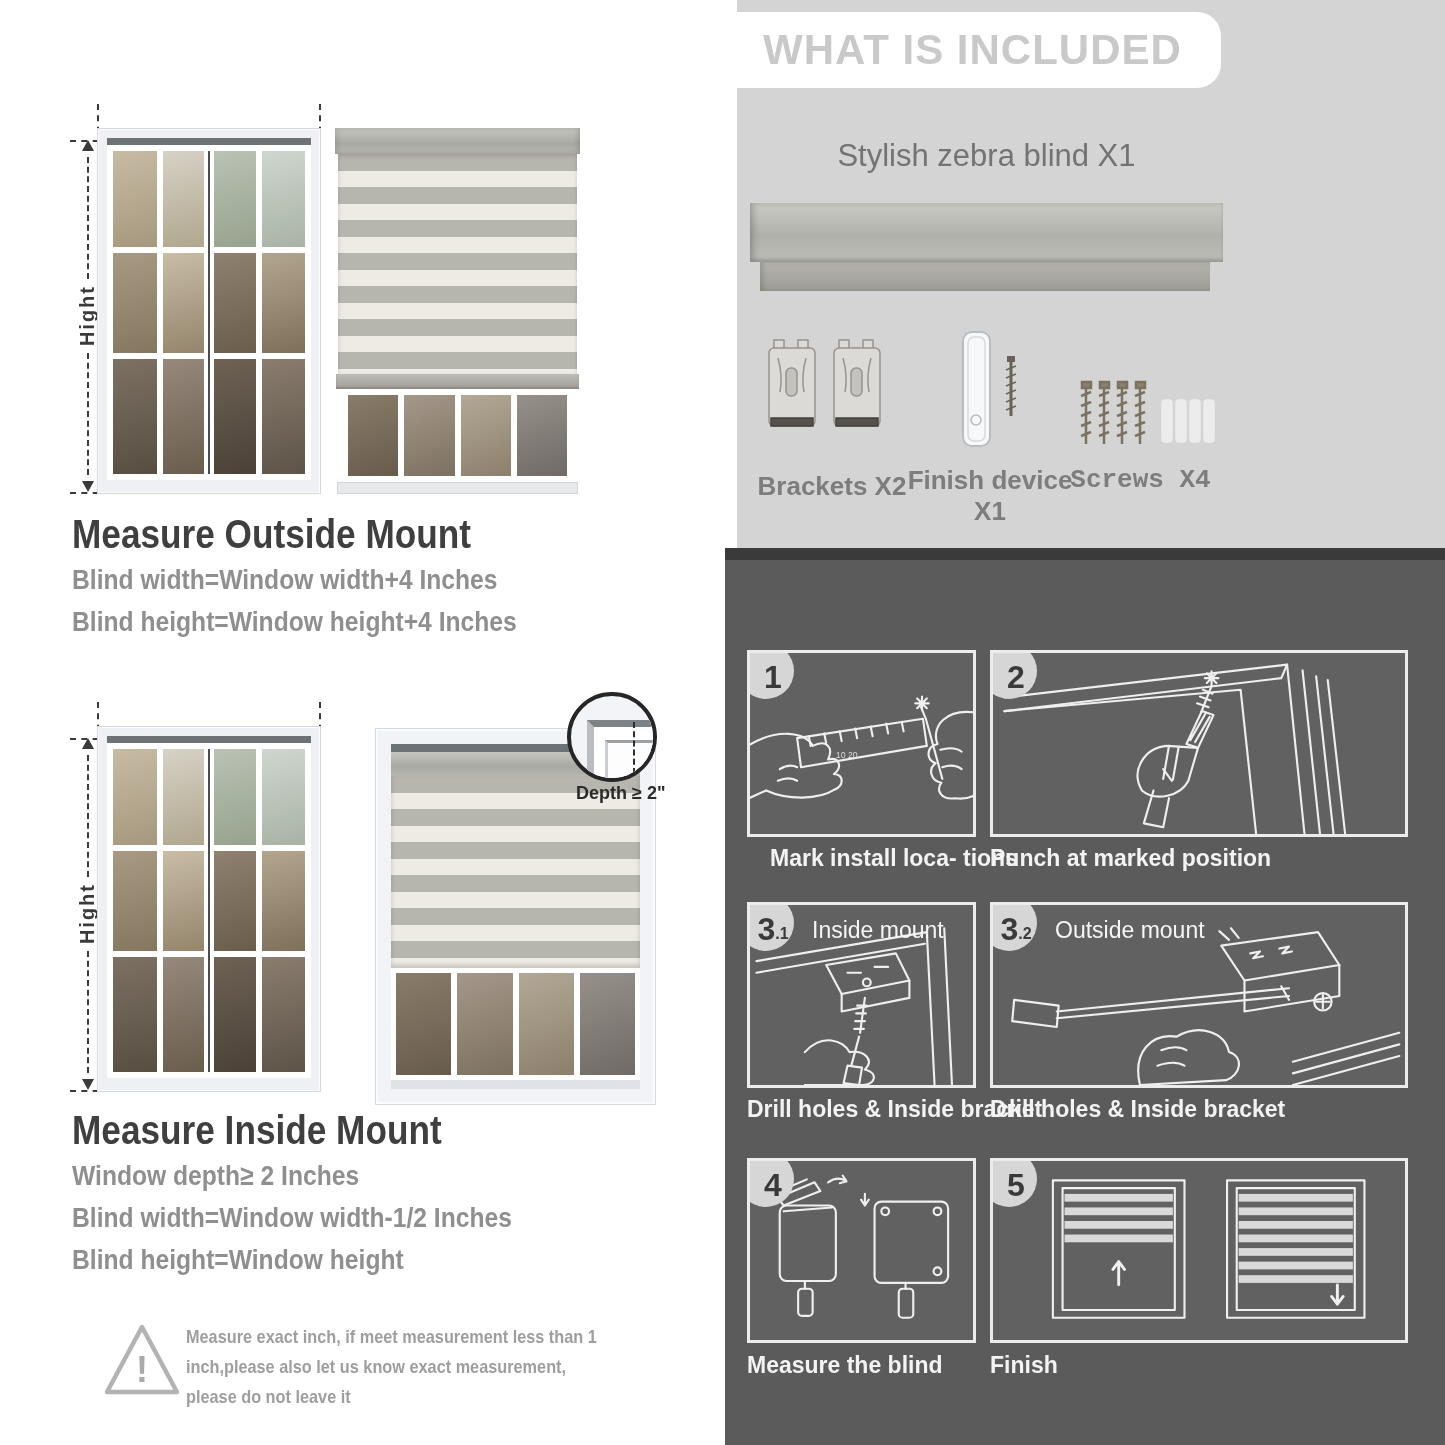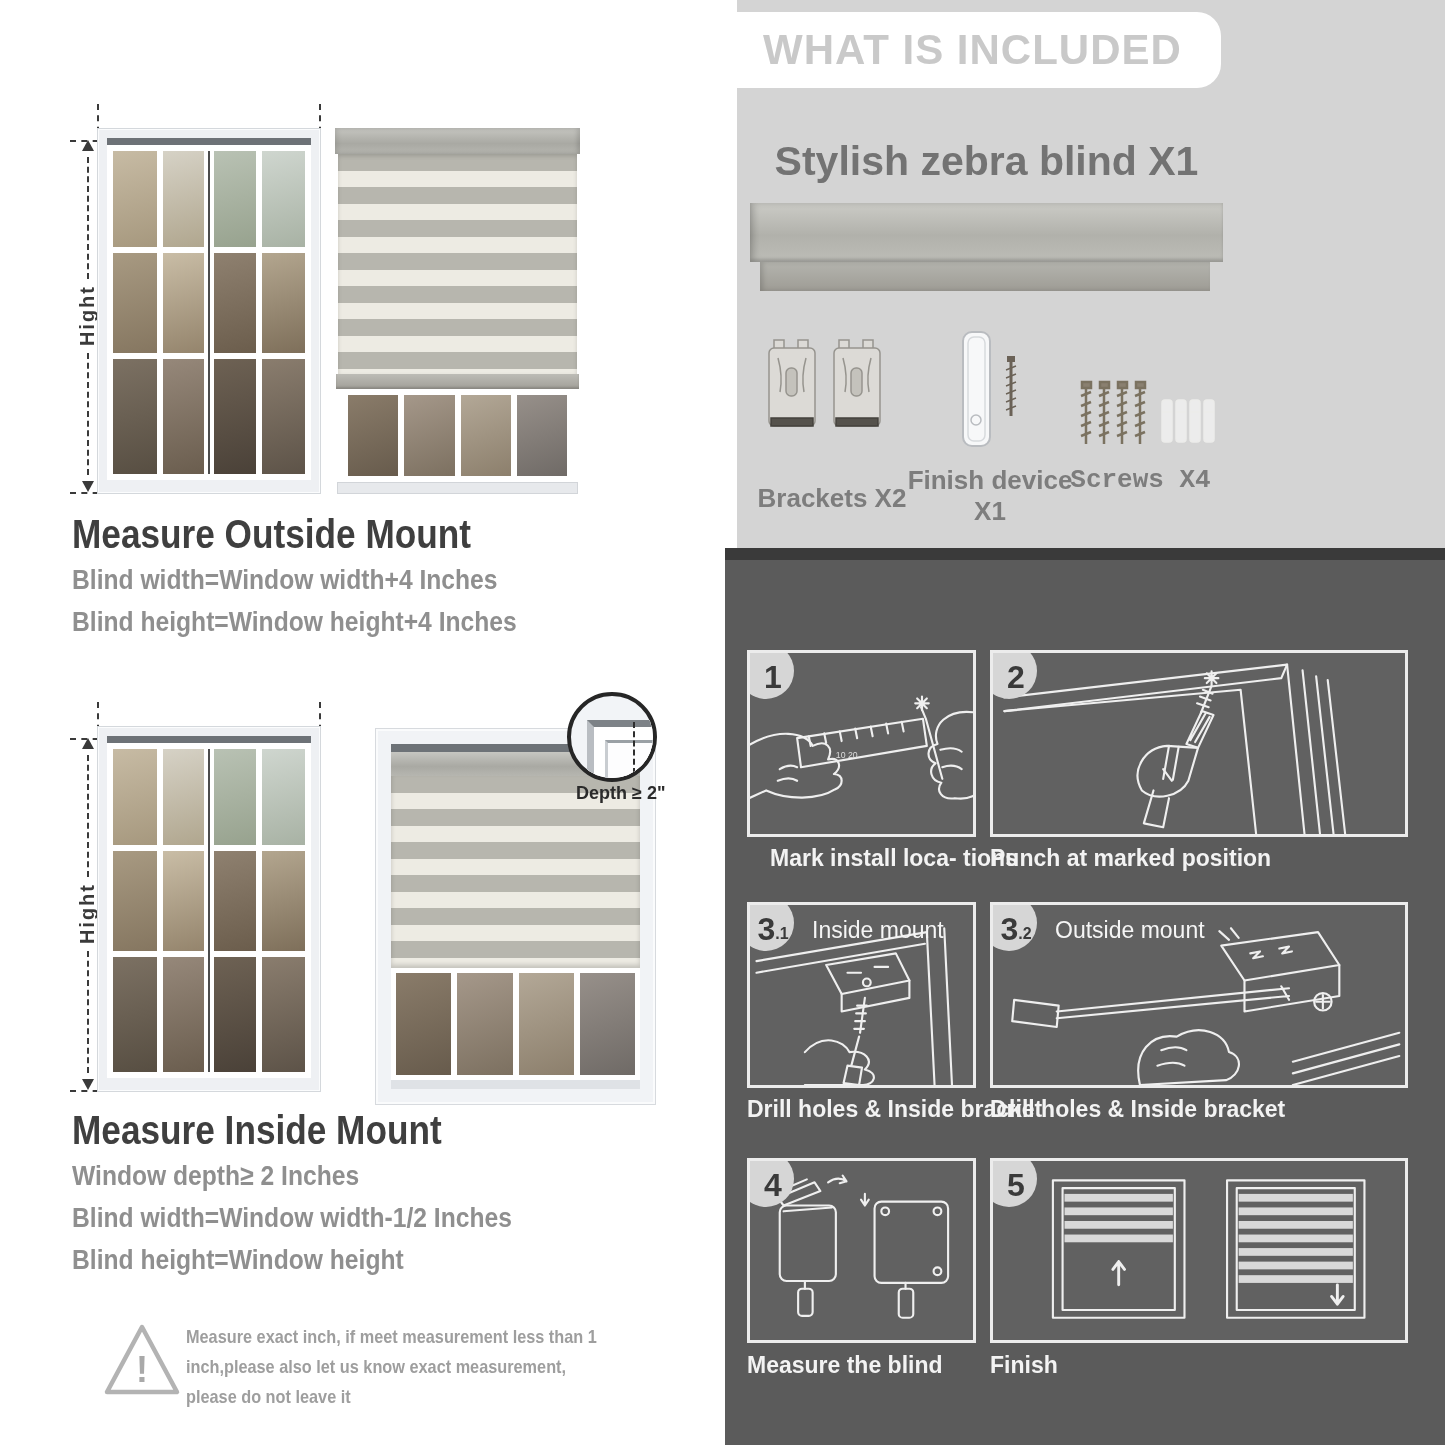--- a/index.html
+++ b/index.html
@@ -88,21 +88,21 @@
   .formula{color:#8f8f8f;font-size:28px;font-weight:bold;}
   .warn-text{color:#9e9e9e;font-size:18.5px;font-weight:600;line-height:1.62;width:470px;
         transform:scaleX(.88);transform-origin:left top;}
 
   
   .panel-light{left:737px;top:0;width:708px;height:548px;background:#d4d4d4;}
   .banner-included{left:737px;top:12px;width:484px;height:76px;background:#ffffff;
      border-radius:0 24px 24px 0;display:flex;align-items:center;padding-left:26px;box-sizing:border-box;
      color:#c9c9c9;font-size:42px;font-weight:bold;letter-spacing:1px;}
   .product-title{left:750px;top:138px;width:473px;text-align:center;color:#737373;
-     font-size:41px;font-weight:bold;}
+     font-size:31px;font-weight:normal;}
   .headrail-top{left:750px;top:203px;width:473px;height:59px;
      background:linear-gradient(180deg,#cbcbc6,#b1b1ab 55%,#bdbdb7);
      box-shadow:inset 4px 0 6px rgba(0,0,0,.18), inset 0 -3px 3px rgba(0,0,0,.12);}
   .headrail-bot{left:760px;top:262px;width:450px;height:29px;
      background:linear-gradient(180deg,#b4b4ae,#9e9c95);
      box-shadow:inset 3px 0 5px rgba(0,0,0,.15);}
   .part-label{color:#7d7d7d;font-size:26px;font-weight:bold;text-align:center;}
 
   
   .band-dark{left:725px;top:548px;width:720px;height:12px;background:#3a3a3a;}
@@ -349,21 +349,21 @@
         <rect x="98" y="22" width="10" height="42" rx="3"></rect>
       <rect x="112" y="22" width="10" height="42" rx="3"></rect>
         <rect x="126" y="22" width="10" height="42" rx="3"></rect>
       <line x1="84" y1="34" x2="94" y2="34"></line>
         <line x1="98" y1="34" x2="108" y2="34"></line>
       <line x1="112" y1="34" x2="122" y2="34"></line>
         <line x1="126" y1="34" x2="136" y2="34"></line>
     </g>
   </svg>
 
-  <div class="abs part-label" style="left:748px;top:483px;width:168px;">Brackets X2</div>
+  <div class="abs part-label" style="left:748px;top:471px;width:168px;">Brackets X2</div>
   <div class="abs part-label" style="left:905px;top:465px;width:170px;">Finish device X1</div>
   <div class="abs part-label" style="left:1068px;top:465px;width:145px;font-family:Liberation Mono, monospace;">Screws X4</div>
 
   <div class="abs band-dark"></div>
   <div class="abs panel-dark"></div>
 
   <div class="step-box" style="left:747px;top:650px;width:229px;height:187px;">
     <svg class="lineart" viewBox="0 0 229 187" fill="none" stroke="#efefef" stroke-width="2.2" stroke-linecap="round" stroke-linejoin="round">
       <path d="M-6,98 C26,76 58,82 64,96 C78,89 86,97 80,110 C92,107 95,118 86,125 C97,126 96,137 87,141 C70,152 38,152 16,142 L-6,152"></path>
       <path d="M30,120 q10,-6 18,-2 M28,132 q12,-5 20,0"></path>

